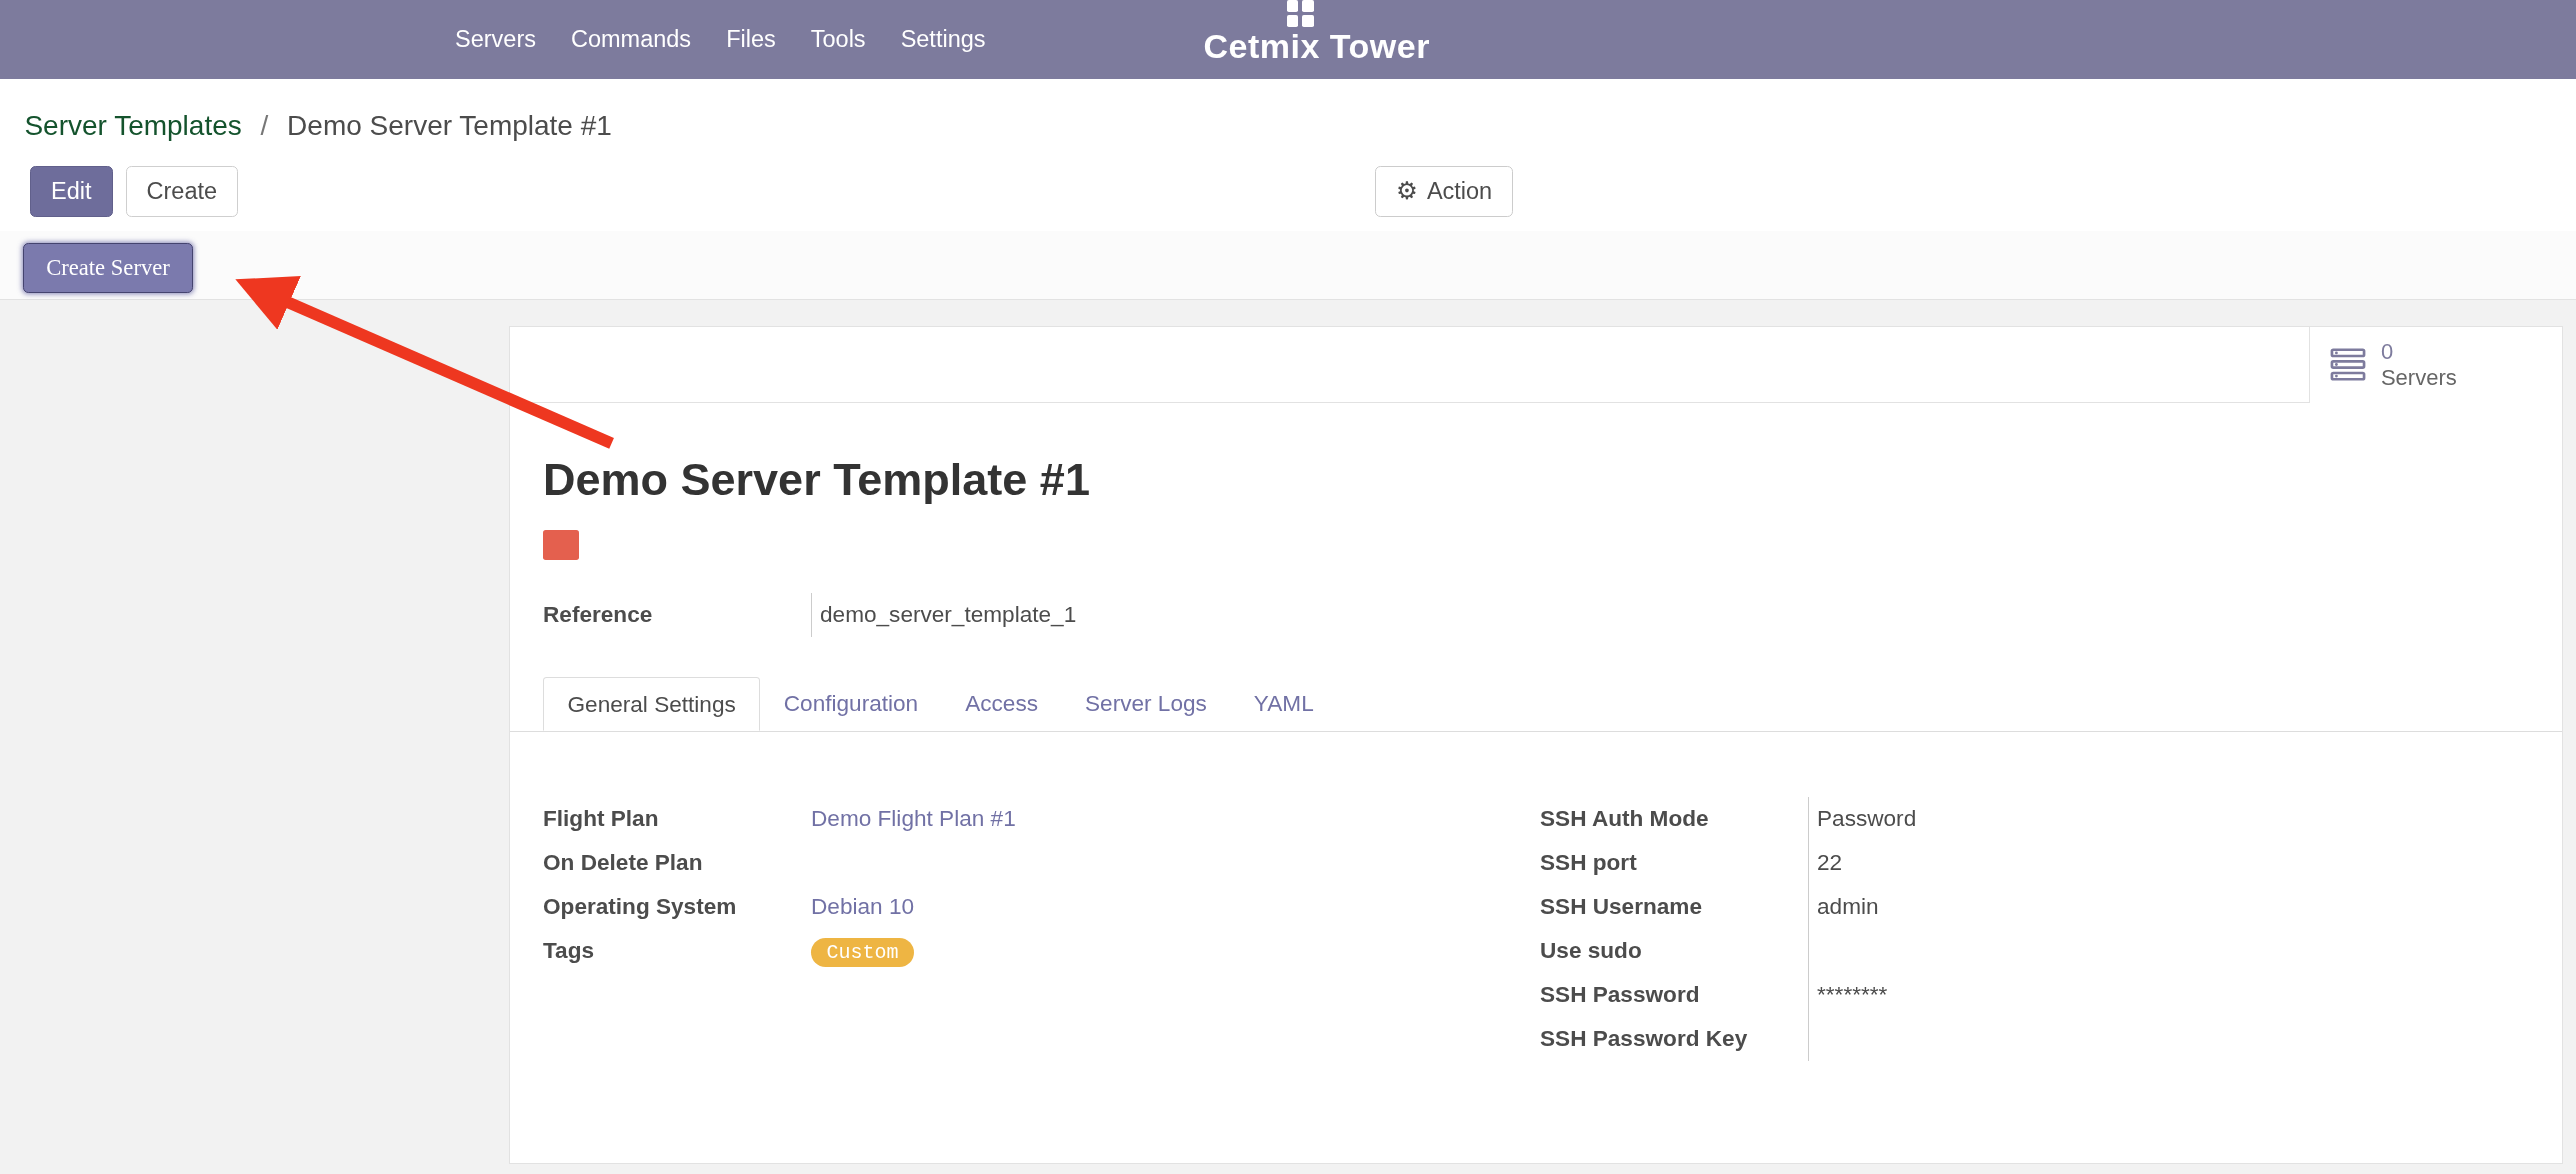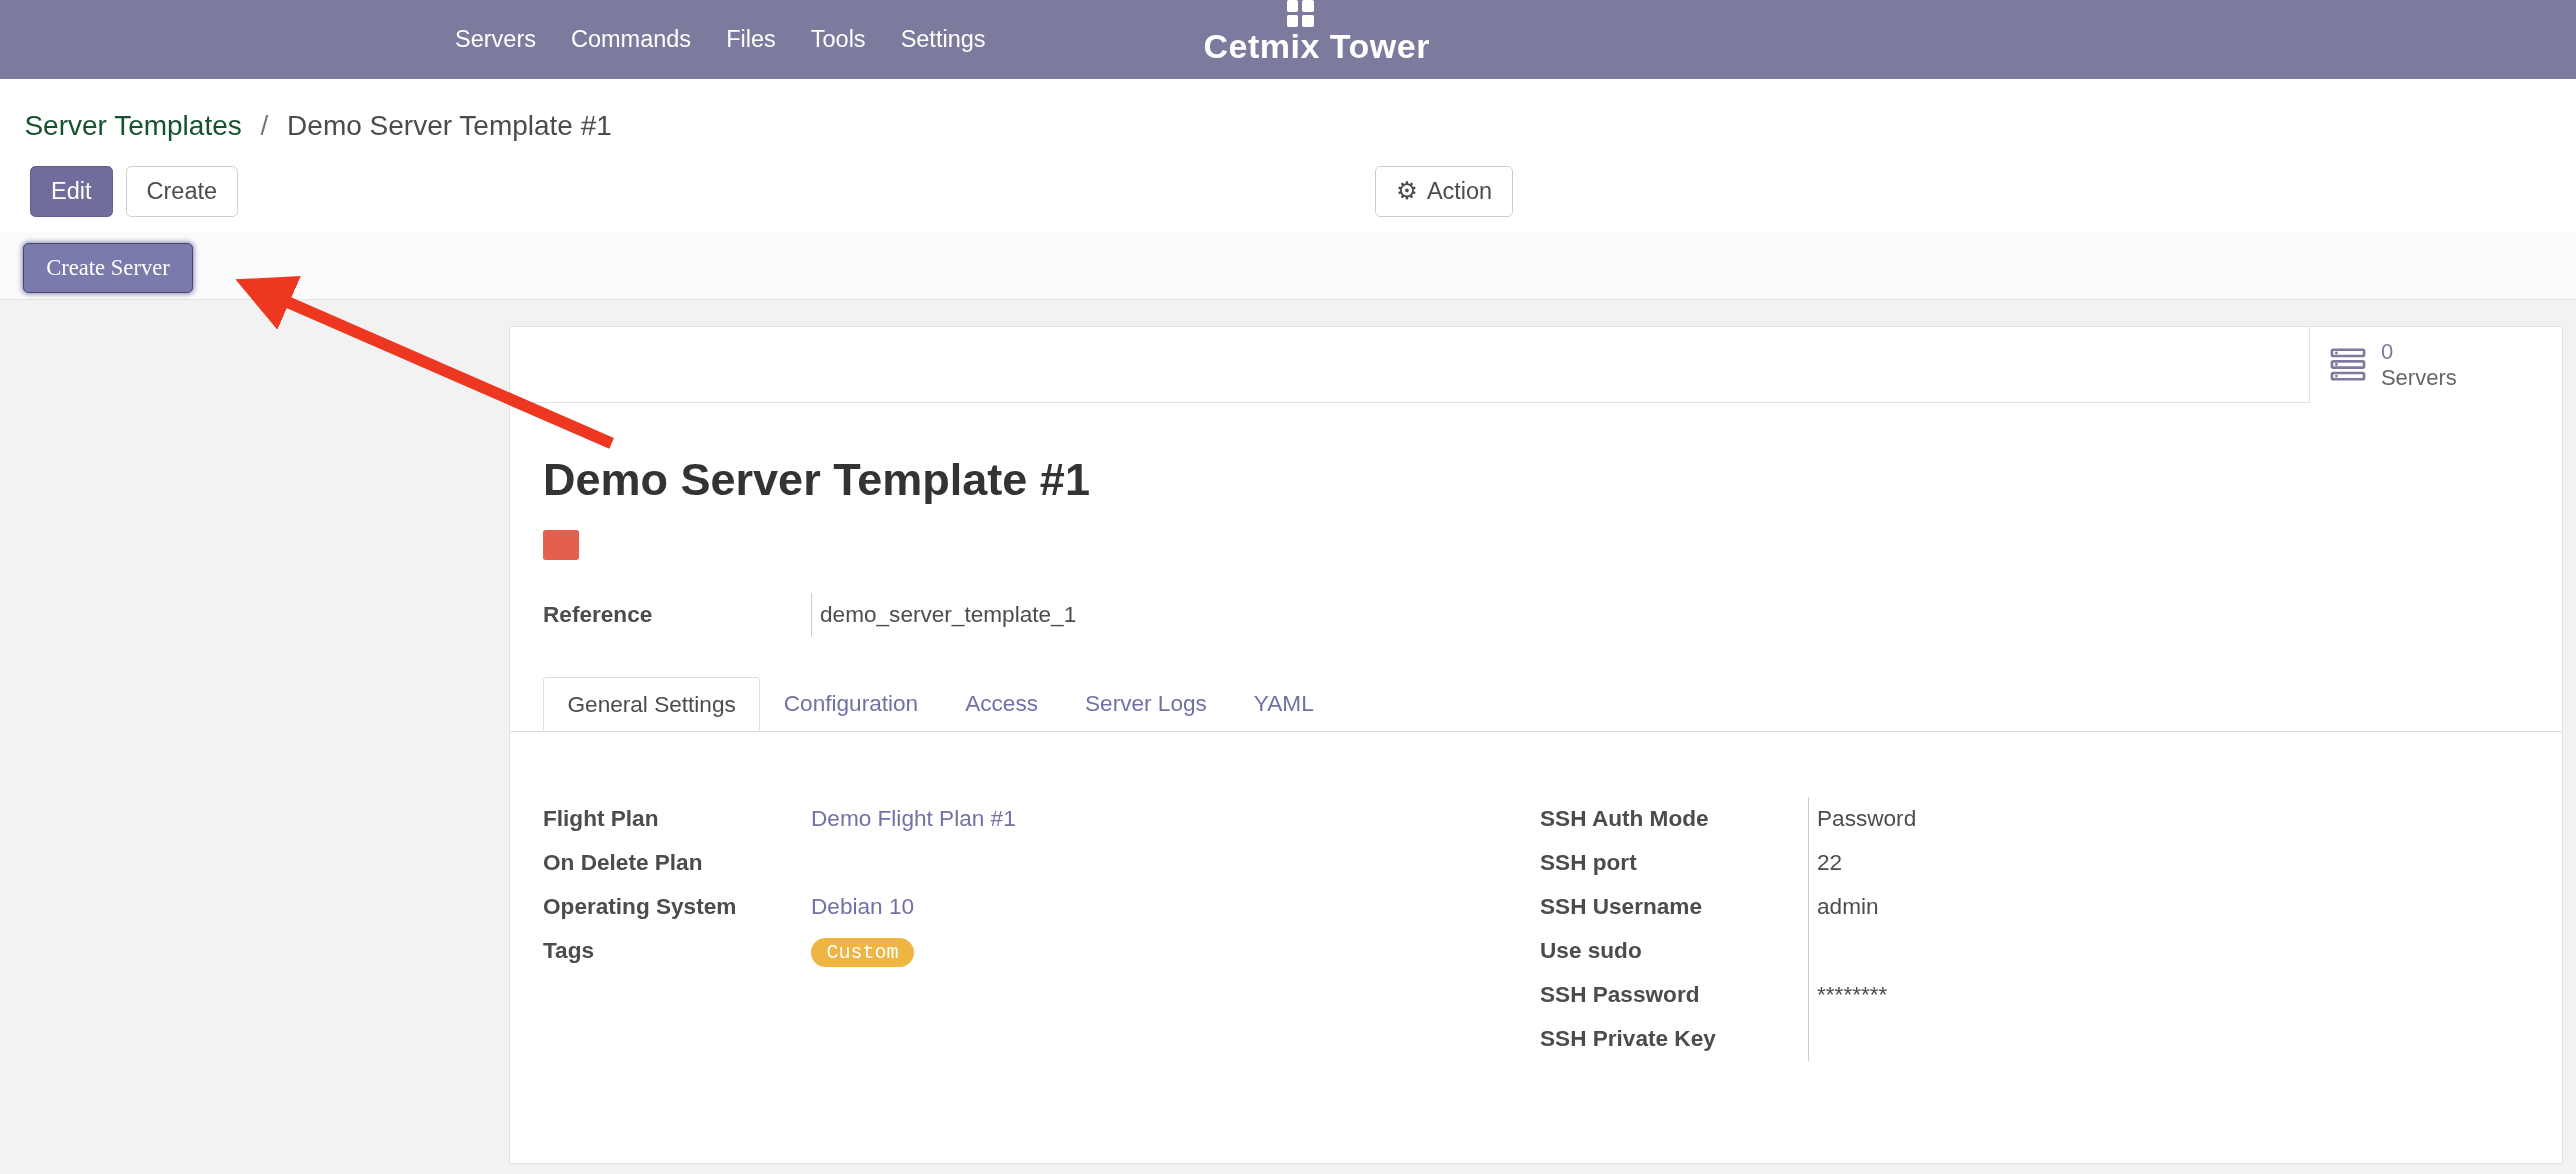--- a/index.html
+++ b/index.html
@@ -215,21 +215,21 @@
 
         <div class="f-label">SSH Username</div>
         <div class="f-value v-sep">admin</div>
 
         <div class="f-label">Use sudo</div>
         <div class="f-value v-sep"></div>
 
         <div class="f-label">SSH Password</div>
         <div class="f-value v-sep">********</div>
 
-        <div class="f-label">SSH Private Key</div>
+        <div class="f-label">SSH Password Key</div>
         <div class="f-value v-sep"></div>
       </div>
 
     </div>
   </div>
 </div>
 
 <svg class="arrow-overlay" viewBox="0 0 2852 1300" width="2576" height="1174">
   <defs>
     <marker id="ah" viewBox="0 0 6 6" markerWidth="5" markerHeight="5" refX="1" refY="3" orient="auto" markerUnits="strokeWidth">

